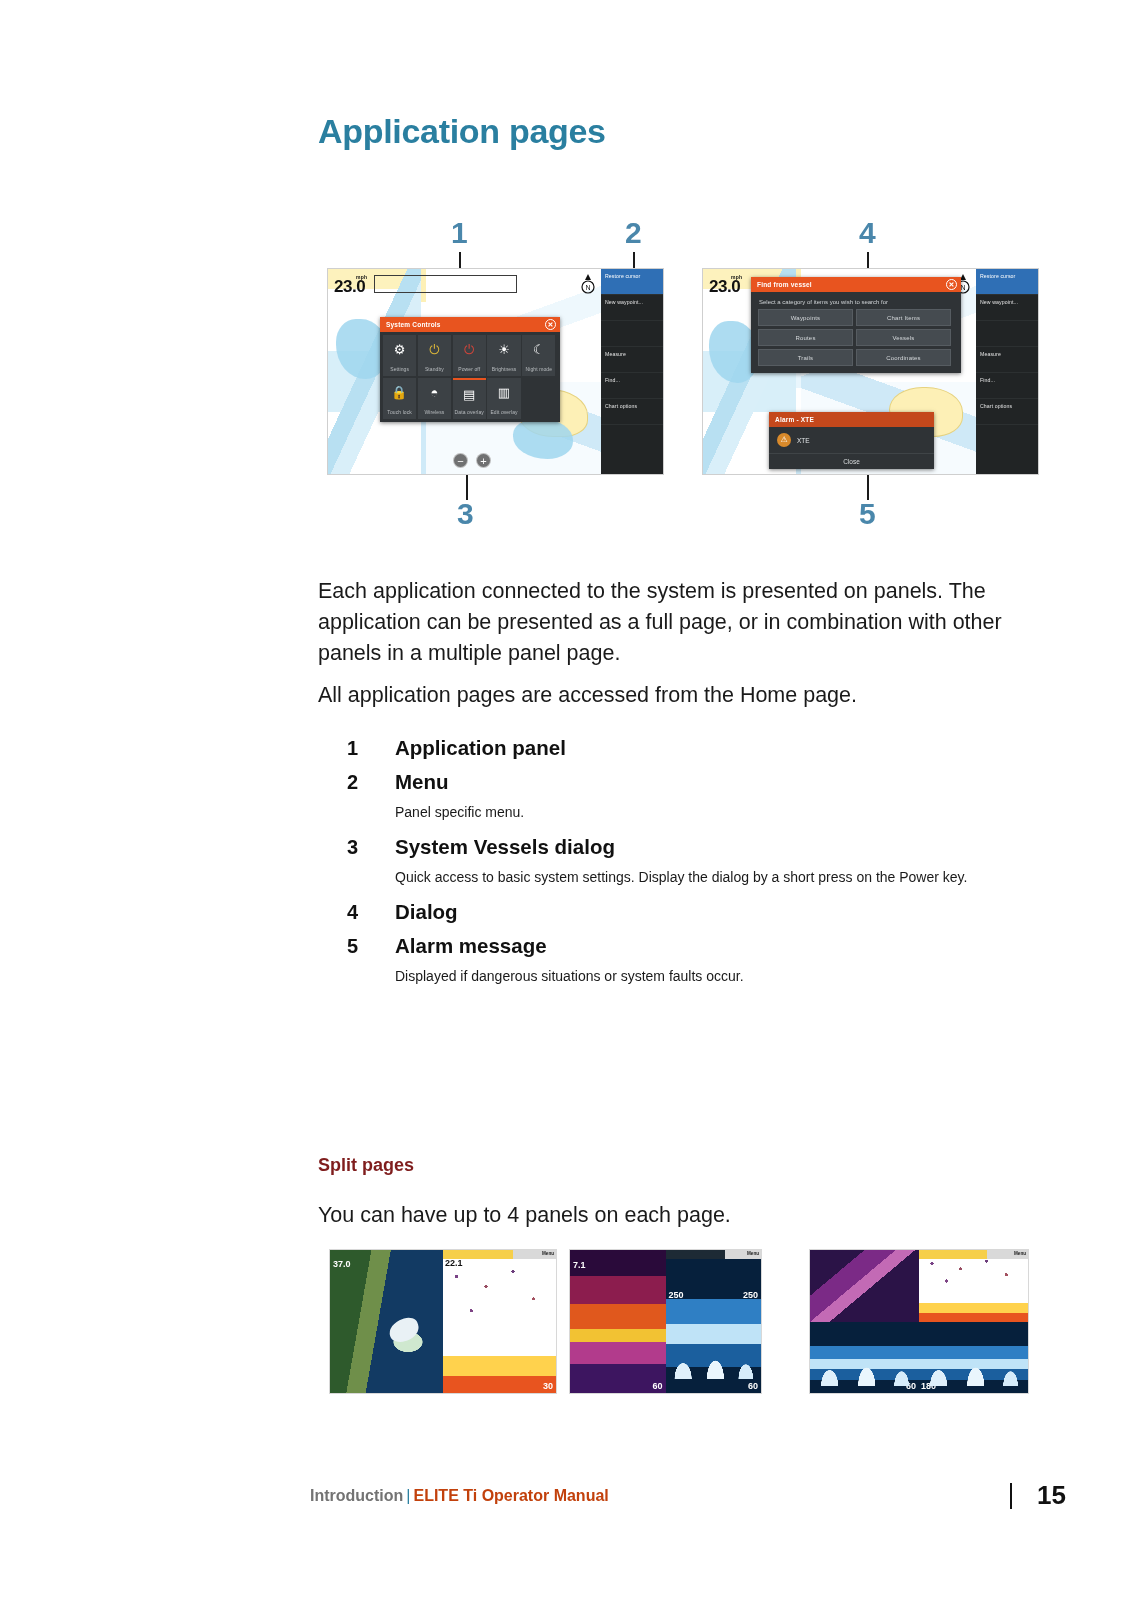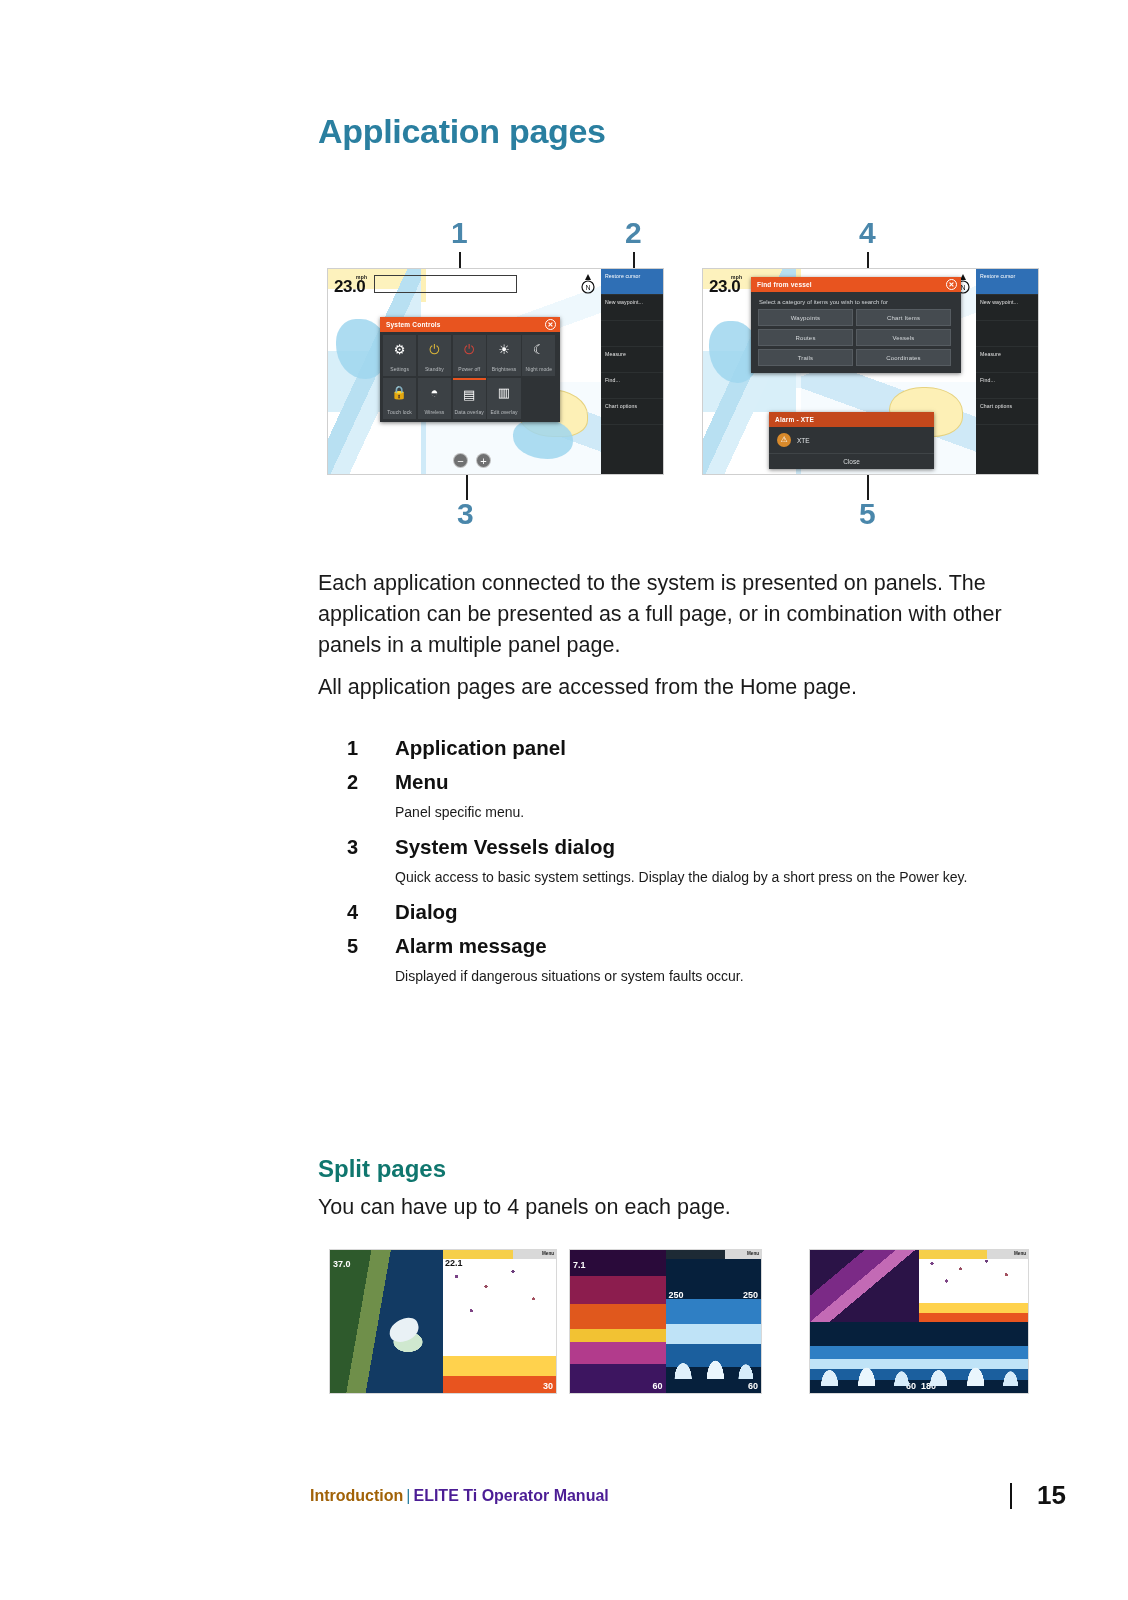--- a/index.html
+++ b/index.html
@@ -130,36 +130,37 @@
   .alarm-close{
     border-top:1px solid #3f4447; color:#d9dcde; font-size:6.5px;
     text-align:center; padding:4px 0;
   }
 
   
   .para {
     position:absolute; left:318px; width:710px;
     font-size:21.5px; line-height:31px; color:#1a1a1a;
     font-weight:300;
+    margin-top:8px;
   }
   .b { font-weight:normal; }
 
   
   .nlist{ position:absolute; left:347px; top:733px; width:690px; }
   .nrow{ display:flex; margin-bottom:4px; }
   .nrow .num{
     width:48px; flex:0 0 48px; font-size:20px; font-weight:bold; color:#111;
     line-height:30px;
   }
   .nrow .body{ flex:1; }
   .nrow .ttl{ font-size:20.5px; font-weight:bold; line-height:30px; color:#111; }
   .nrow .desc{ font-size:14px; font-weight:300; line-height:31px; color:#1a1a1a; }
 
   .h2{
-    position:absolute; left:318px; font-size:24px; font-weight:bold; color:#0f766e;
+    position:absolute; left:318px; font-size:18px; font-weight:bold; color:#7f1d1d;
   }
 
   
   .thumbs{ position:absolute; left:329px; top:1249px; width:700px; height:145px; }
   .thumb{ position:absolute; top:0; height:145px; border:1px solid #d8d8d8; overflow:hidden; background:#06233f; }
   .thumb.t1{ left:0;   width:228px; }
   .thumb.t2{ left:240px; width:193px; }
   .thumb.t3{ left:480px; width:220px; }
   .tpane{ position:absolute; top:0; bottom:0; overflow:hidden; }
 
@@ -210,23 +211,23 @@
     background:linear-gradient(90deg,#f6cf4a 0 62%, #d9d9d9 62% 100%);
   }
   .tmenu{
     position:absolute; right:2px; top:1px; font-size:4.6px; color:#222; font-weight:bold;
   }
   .tnum{ position:absolute; font-size:9px; font-weight:bold; color:#fff; }
   .tnum.dark{ color:#111; }
 
   
   .footer{ position:absolute; left:310px; top:1487px; font-size:16px; font-weight:bold; }
-  .footer .sec{ color:#a16207; }
+  .footer .sec{ color:#737373; }
   .footer .bar{ color:#2a7fa0; margin:0 3px; font-weight:normal;}
-  .footer .man{ color:#4c1d95; }
+  .footer .man{ color:#c2410c; }
   .pagenum{ position:absolute; right:62px; top:1480px; font-size:26px; font-weight:bold; color:#111; }
   .pagebar{ position:absolute; right:116px; top:1483px; width:2px; height:26px; background:#111; }
 </style>
 </head>
 <body>
 
 <div class="page">
 
   <div class="h1">Application pages</div>
 

